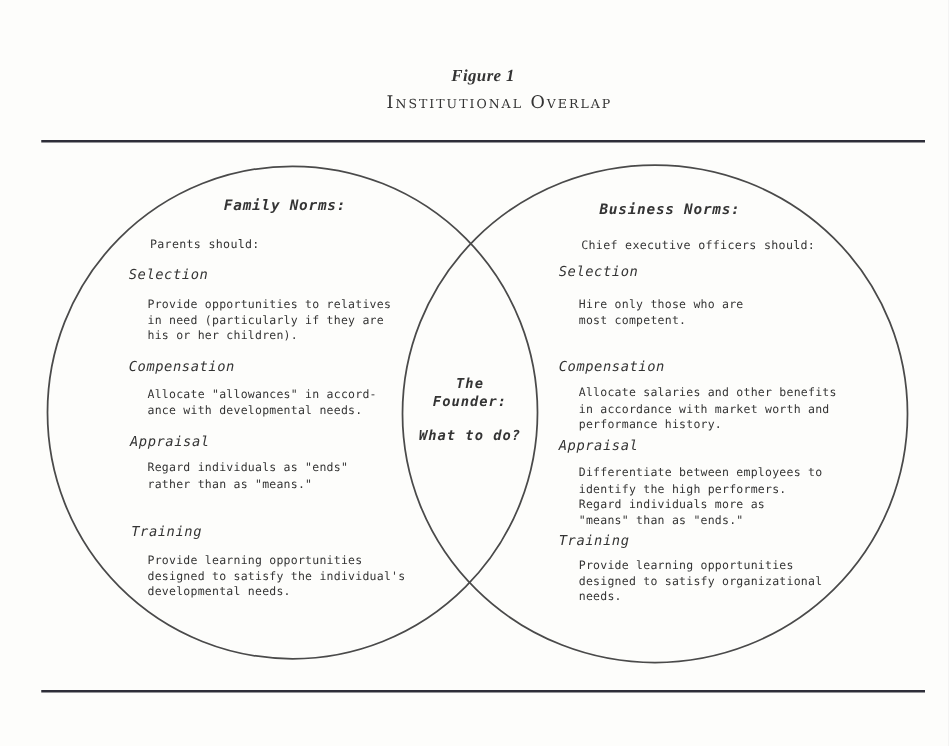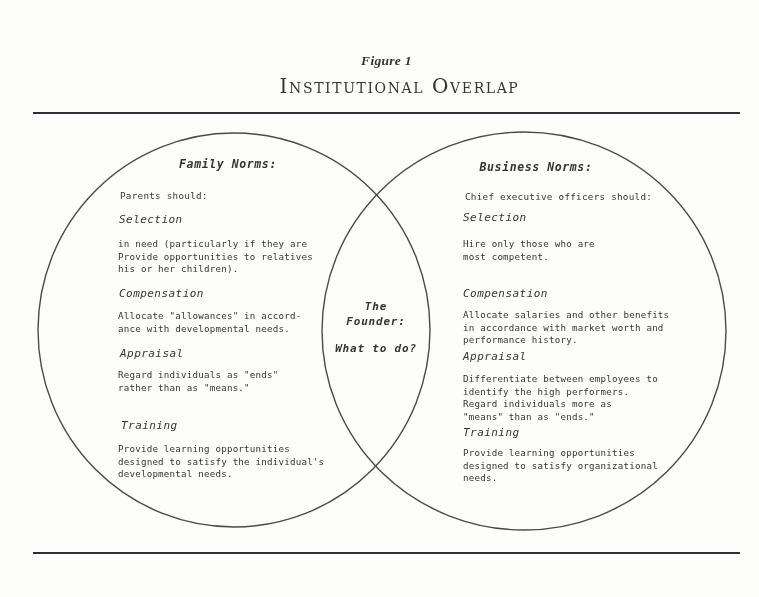--- a/index.html
+++ b/index.html
@@ -24,21 +24,21 @@
     font-family:Liberation Serif, serif;
     font-style:italic;font-weight:bold;
     font-size:13.5px;letter-spacing:0.3px;
   }
   .fig-title{
     position:absolute;left:0;right:0;top:74px;
     padding-left:40px;
     text-align:center;
     font-family:"DejaVu Serif", serif;
     font-variant:small-caps;
-    font-size:20px;letter-spacing:1.6px;
+    font-size:14px;letter-spacing:1.6px;
   }
   .rule{
     position:absolute;left:33px;width:707px;height:2px;
     background:var(--rule);
   }
   .rule-top{top:112px;}
   .rule-bottom{top:552px;}
   .venn-svg{position:absolute;left:0;top:0;}
   .venn-svg ellipse{fill:none;stroke:var(--circle-stroke);stroke-width:1.4;}
   .title{
@@ -51,21 +51,20 @@
   .sub{
     position:absolute;
     font-size:9.3px;letter-spacing:0.25px;
     white-space:nowrap;
   }
   .h{
     position:absolute;
     font-style:italic;
     font-size:11px;letter-spacing:0.45px;
     white-space:nowrap;
-    margin-left:16px;
   }
   .b{
     position:absolute;
     font-size:9.2px;letter-spacing:0.2px;
     line-height:12.5px;
     white-space:nowrap;
   }
   .overlap-label{
     position:absolute;left:320px;top:299px;width:112px;
     text-align:center;
@@ -90,22 +89,22 @@
     <ellipse cx="234" cy="330" rx="196" ry="197"></ellipse>
     <ellipse cx="524" cy="331" rx="202" ry="199"></ellipse>
   </svg>
 
   <div>
     <div class="title" style="left:128px;top:157px;width:200px">Family Norms:</div>
     <div class="sub" style="left:120px;top:190px">Parents should:</div>
 
     <div class="h" style="left:103px;top:213px">Selection</div>
     <div class="b" style="left:118px;top:238px">
+      <div>Provide opportunities to relatives</div>
       <div>in need (particularly if they are</div>
-      <div>Provide opportunities to relatives</div>
       <div>his or her children).</div>
     </div>
 
     <div class="h" style="left:103px;top:287px">Compensation</div>
     <div class="b" style="left:118px;top:310px">
       <div>Allocate "allowances" in accord-</div>
       <div>ance with developmental needs.</div>
     </div>
 
     <div class="h" style="left:104px;top:347px">Appraisal</div>

